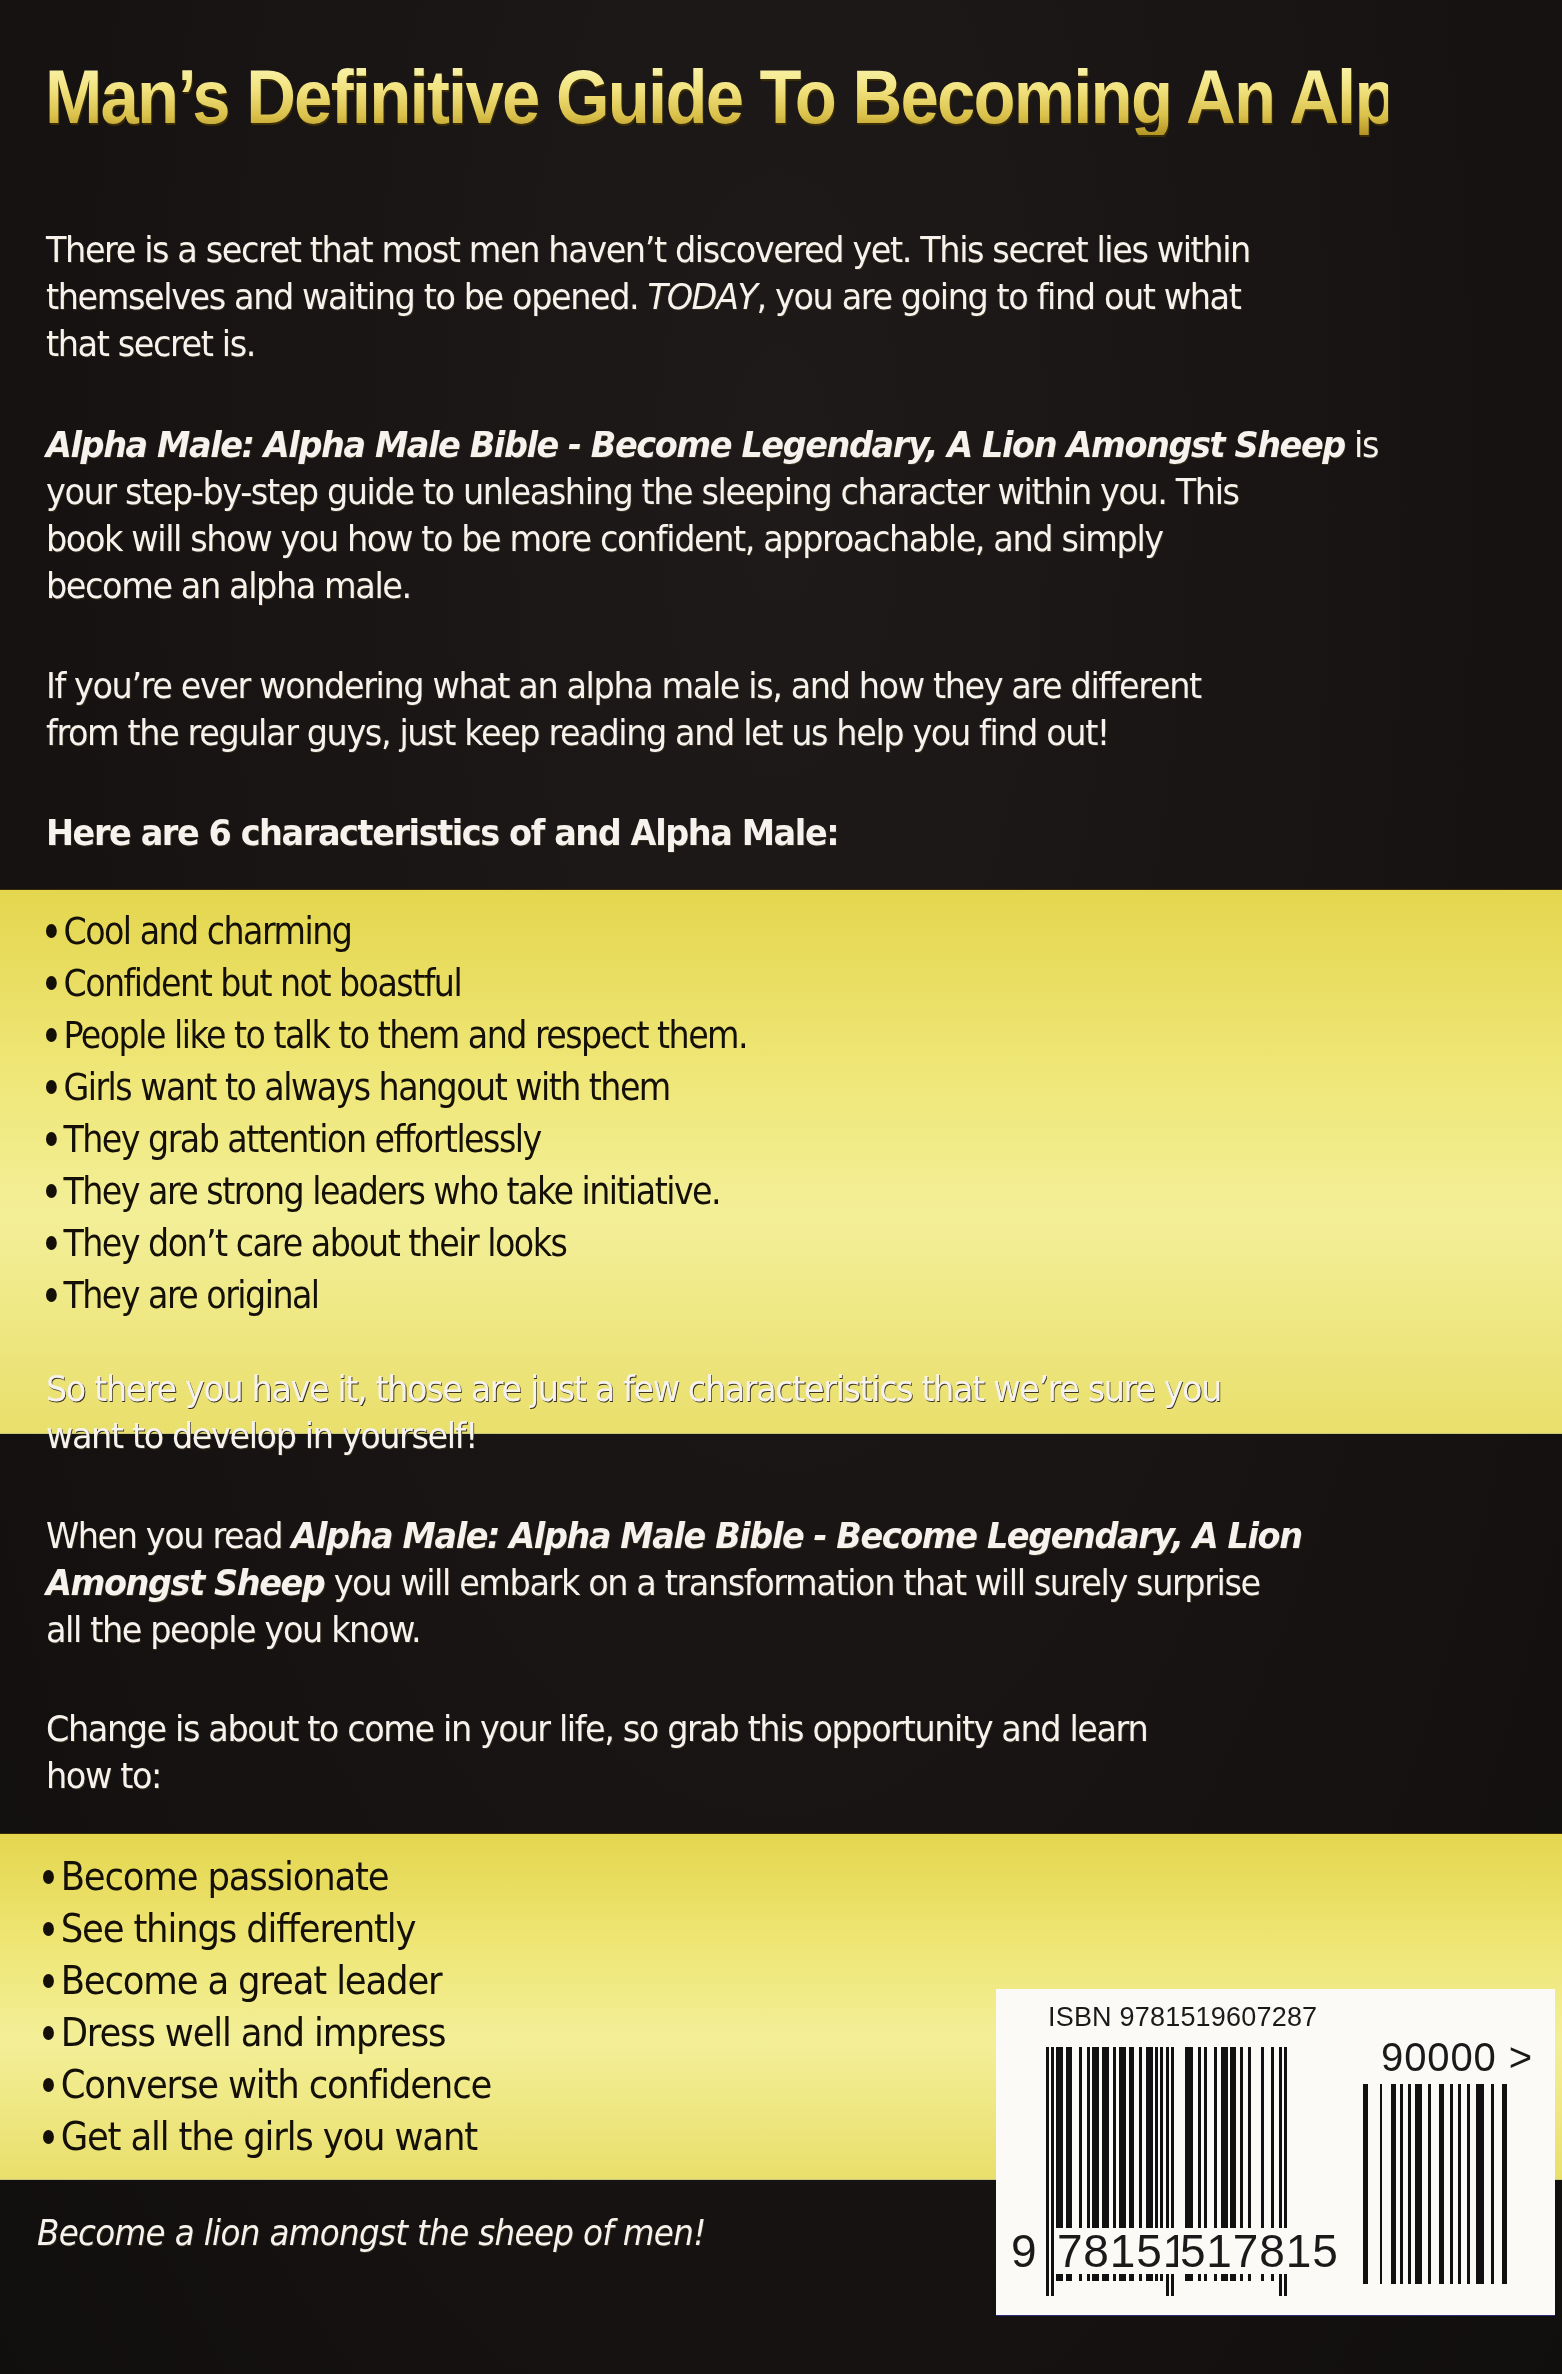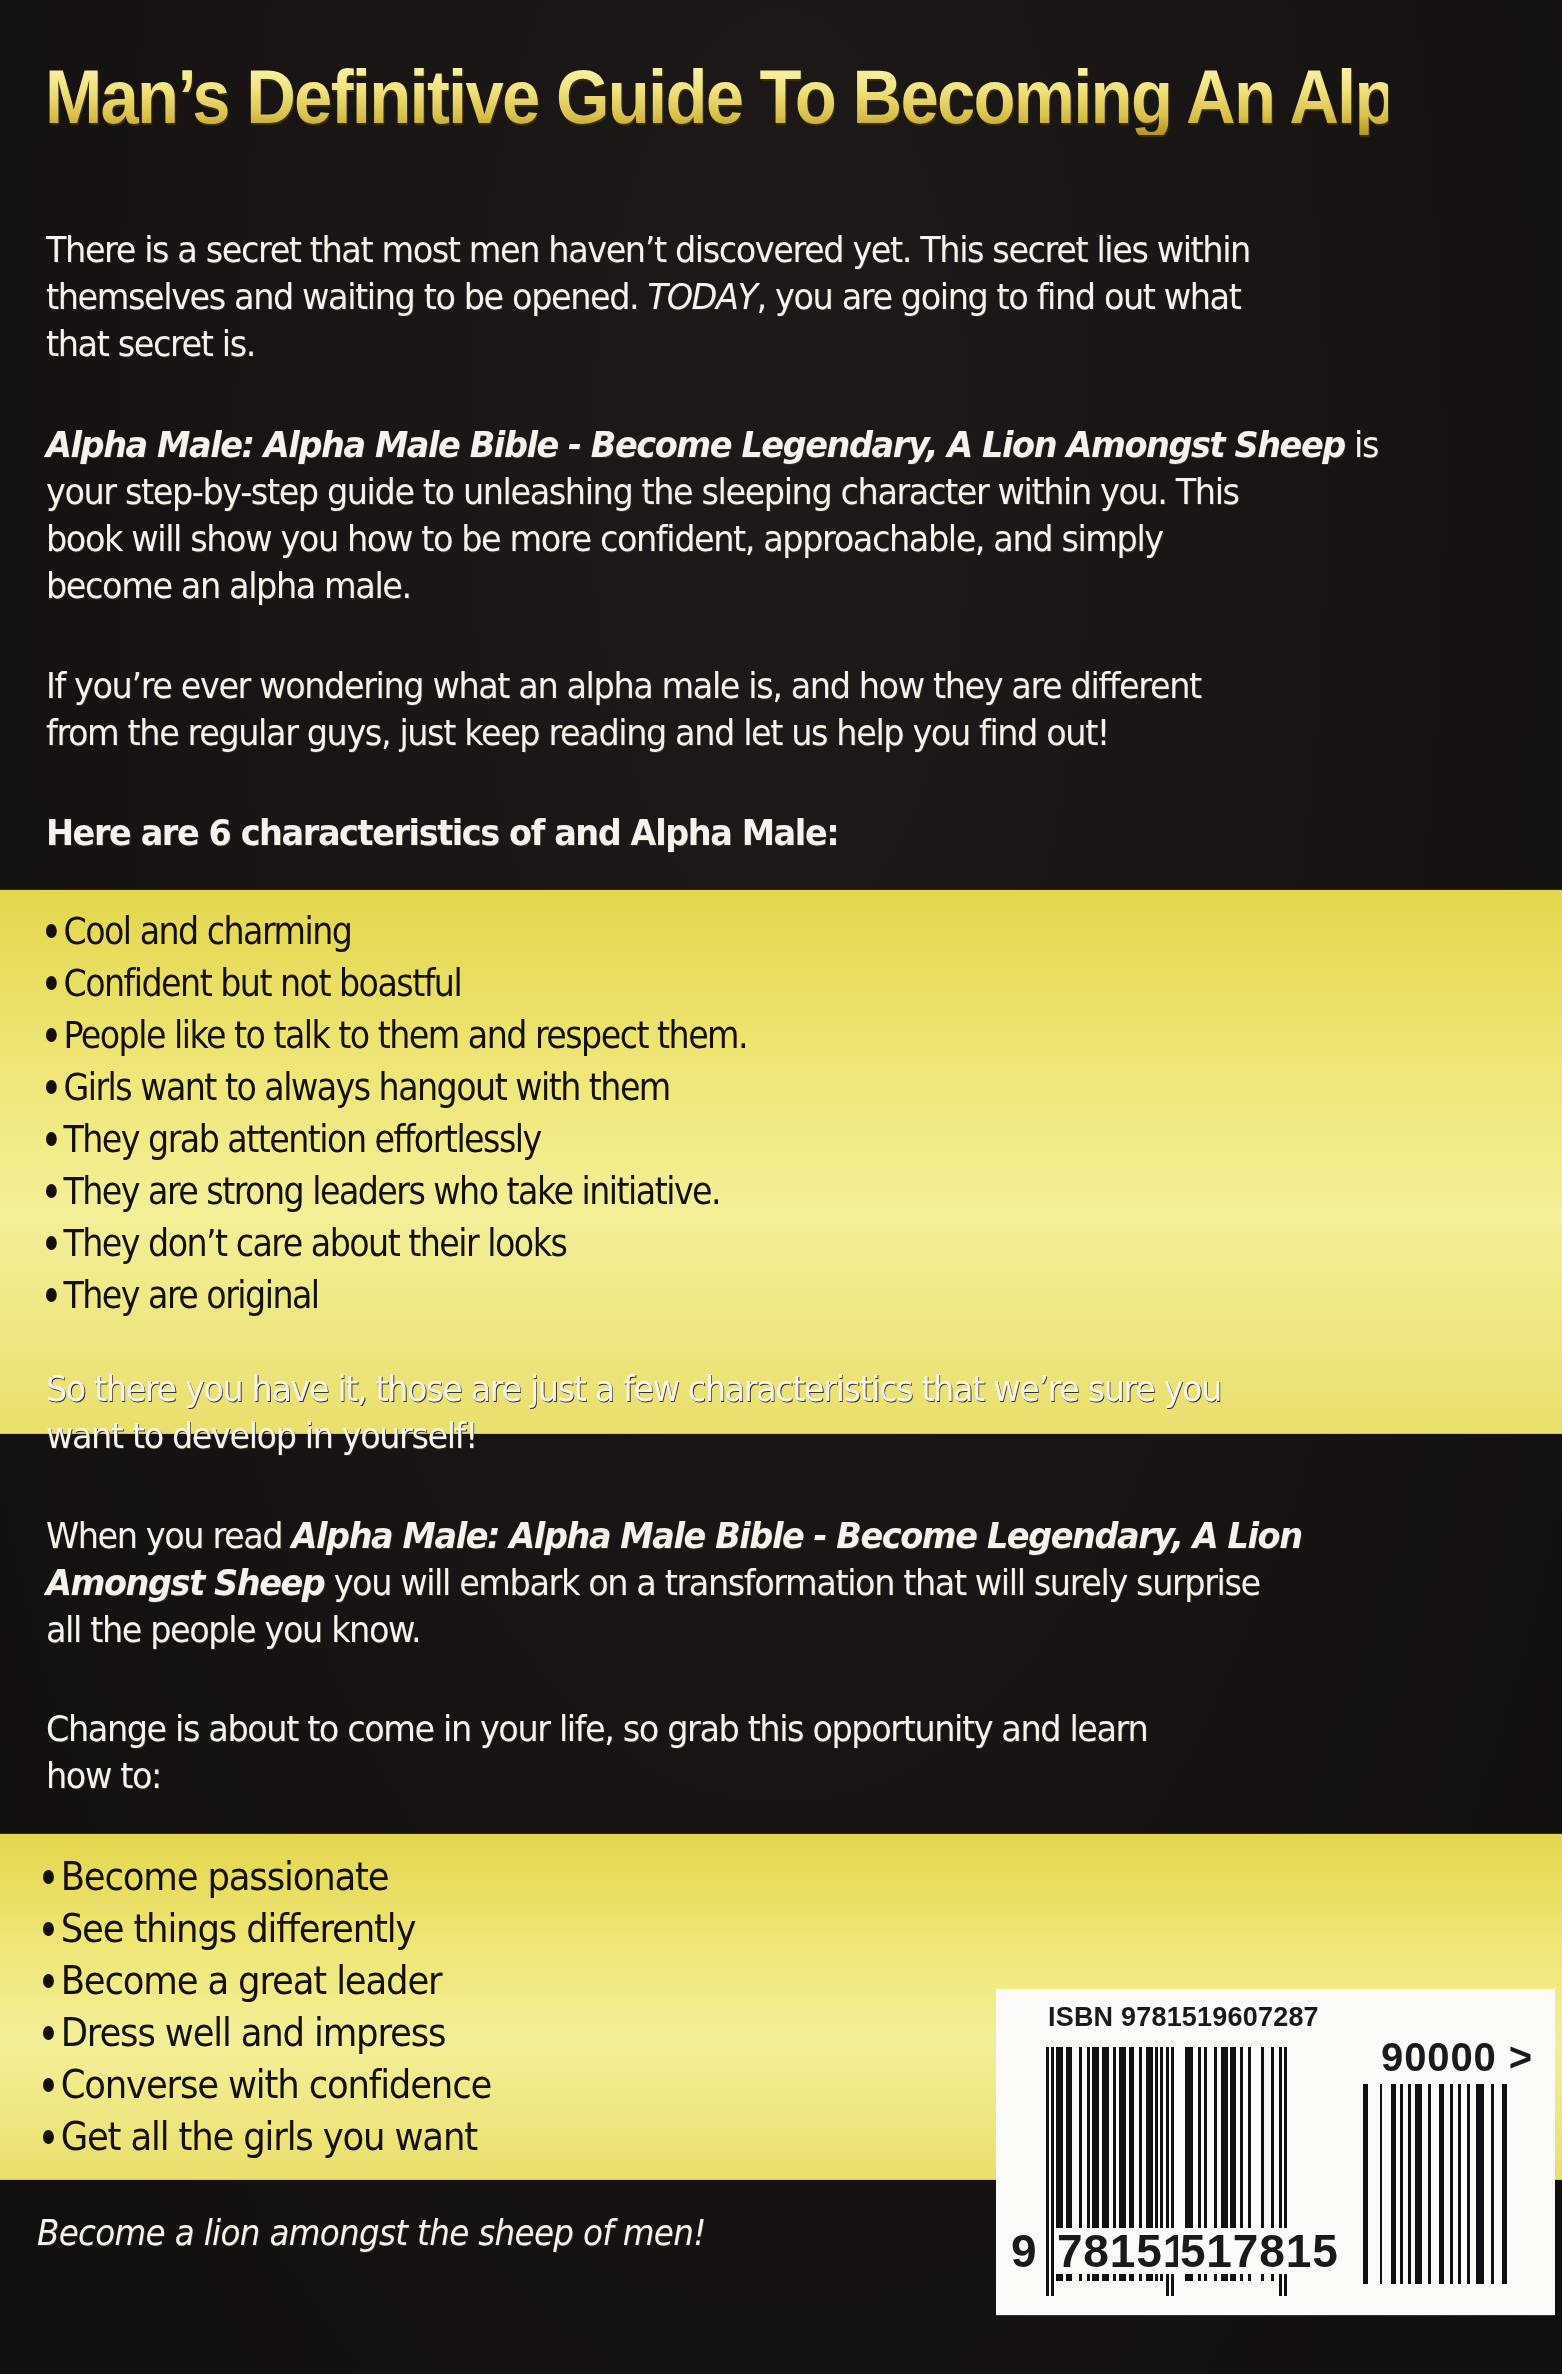--- a/index.html
+++ b/index.html
@@ -99,21 +99,20 @@
     white-space: nowrap;
     transform: scaleX(0.93); transform-origin: left top;
   }
 
   
   .barcode-box {
     position: absolute; left: 996px; top: 1989px;
     width: 559px; height: 327px;
     background: #fbfaf7;
     border-bottom: 1.9px solid #2a2a7a;
-    font-weight: bold;
   }
   .isbn-label {
     position: absolute; left: 52px; top: 13px;
     font-family: "Liberation Sans", sans-serif;
     font-size: 27px; color: #1a1a1a; letter-spacing: 0.2px;
     white-space: nowrap;
   }
   .addon-label {
     position: absolute; left: 385px; top: 46px;
     font-family: "Liberation Sans", sans-serif;

